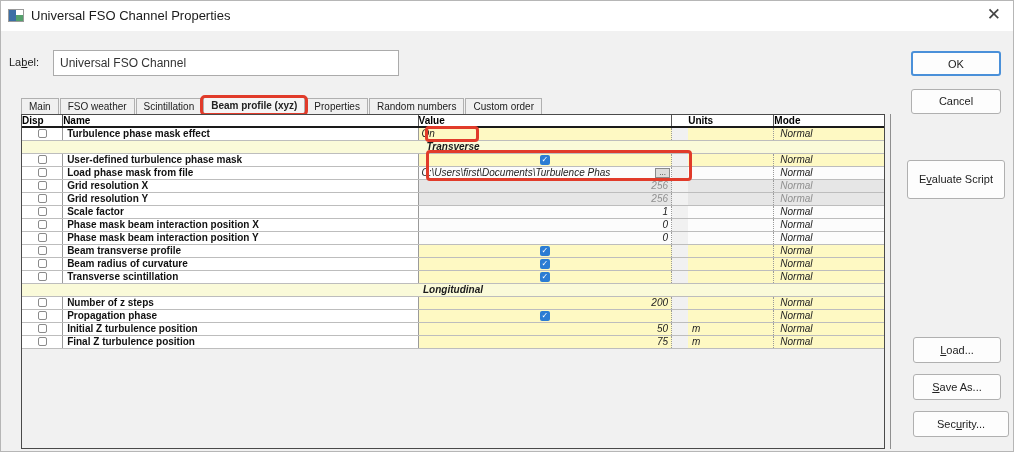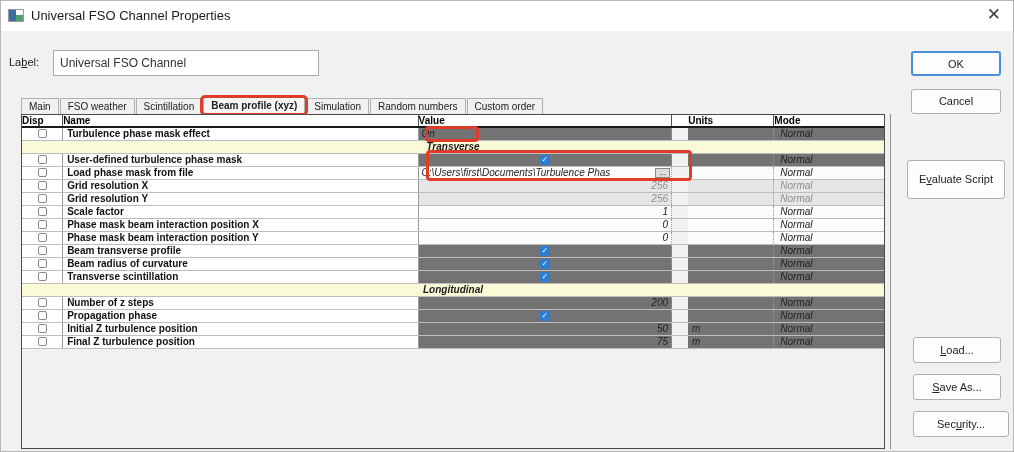--- a/index.html
+++ b/index.html
@@ -8,21 +8,21 @@
        font-family:"Liberation Sans",sans-serif;overflow:hidden;}
   
   #titlebar{position:absolute;left:0;top:0;width:100%;height:30px;background:#ffffff;}
   #appicon{position:absolute;left:7px;top:8px;width:16px;height:13px;border:1px solid #9a9a9a;background:#fff;}
   #appicon .ic-l{position:absolute;left:0;top:0;width:7px;height:11px;background:#3b6ea5;}
   #appicon .ic-r{position:absolute;left:7px;top:5px;width:7px;height:6px;background:#54a06c;}
   #title{position:absolute;left:30px;top:7px;font-size:13px;color:#1b1b1b;}
   #closex{position:absolute;right:12px;top:4px;font-size:17px;color:#444;cursor:pointer;line-height:20px;}
   
   #lbl{position:absolute;left:8px;top:55px;font-size:11px;color:#1b1b1b;}
-  #lblinput{position:absolute;left:52px;top:49px;width:266px;height:26px;border:1px solid #ababab;
+  #lblinput{position:absolute;left:52px;top:49px;width:346px;height:26px;border:1px solid #ababab;
             background:#fff;font-family:"Liberation Sans",sans-serif;font-size:12px;color:#333;padding:0 6px;}
   .mn{text-decoration:underline;}
   
   #tabbar{position:absolute;left:20px;top:96px;height:17px;display:flex;align-items:flex-end;}
   .tab{height:16px;line-height:15px;padding:0 7px;font-size:10px;color:#222;background:#f0f0f0;
        border:1px solid #b0b0b0;border-bottom:none;margin-right:1px;white-space:nowrap;cursor:pointer;}
   .tab.active{font-weight:bold;height:17px;line-height:16px;background:#f5f5f5;position:relative;}
   .tab.active::after{content:"";position:absolute;left:-4px;right:-4px;top:-3px;bottom:-2px;
        border:3px solid #e13b2a;border-radius:5px;pointer-events:none;}
   
@@ -37,21 +37,21 @@
   .c-name{width:363px;}
   .c-value{width:259px;}
   .c-units{width:88px;margin-left:16px;}
   .c-mode{width:112px;}
   .param{border-bottom:1px solid #bdbdbd;}
   .param .c-disp{background:#fff;border-right:1px solid #9a9a9a;text-align:center;}
   .param .c-name{background:#fff;border-right:1px solid #9a9a9a;font-weight:bold;color:#111;padding-left:4px;}
   .param .c-value{border-right:1px dotted #9a9a9a;}
   .param .c-units{border-right:1px dotted #9a9a9a;font-style:italic;padding-left:4px;color:#222;}
   .param .c-mode{font-style:italic;padding-left:6px;color:#222;}
-  .bg-lav{background:#737373;}
+  .bg-lav{background:#fef9c3;}
   .bg-white{background:#fcfcfc;}
   .bg-gray{background:#e6e6e6;}
   .dis{color:#8f8f8f !important;}
   .cbx{display:inline-block;width:9px;height:9px;margin-top:1px;border:1px solid #8a8a8a;background:#fff;border-radius:2px;}
   .vnum{position:absolute;right:3px;top:0;font-style:italic;color:#222;}
   .vtext{position:absolute;left:3px;top:0;font-style:italic;color:#222;}
   .vfile{position:absolute;left:3px;top:0;right:18px;font-style:italic;color:#222;overflow:hidden;}
   .vcheck{position:absolute;left:50%;top:1px;margin-left:-5px;width:10px;height:10px;background:#2b7cd3;
           border-radius:2px;color:#fff;font-size:8px;line-height:10px;text-align:center;}
   .browse{position:absolute;right:1px;top:1px;width:15px;height:10px;background:#dcdcdc;border:1px solid #8a8a8a;
@@ -85,21 +85,21 @@
   </div>
 
   <span id="lbl"><span>La</span><span class="mn">b</span><span>el:</span></span>
   <input id="lblinput" type="text" value="Universal FSO Channel" style="">
 
   <div id="tabbar">
       <div class="tab">Main</div>
       <div class="tab">FSO weather</div>
       <div class="tab">Scintillation</div>
       <div class="tab active">Beam profile (xyz)</div>
-      <div class="tab">Simulation</div>
+      <div class="tab">Properties</div>
       <div class="tab">Random numbers</div>
       <div class="tab">Custom order</div>
     </div>
 
   <div id="grid">
     <div class="trow hrow">
       <div class="hcell c-disp">Disp</div>
       <div class="hcell c-name">Name</div>
       <div class="hcell c-value">Value</div>
       <div class="hcell c-units">Units</div>

